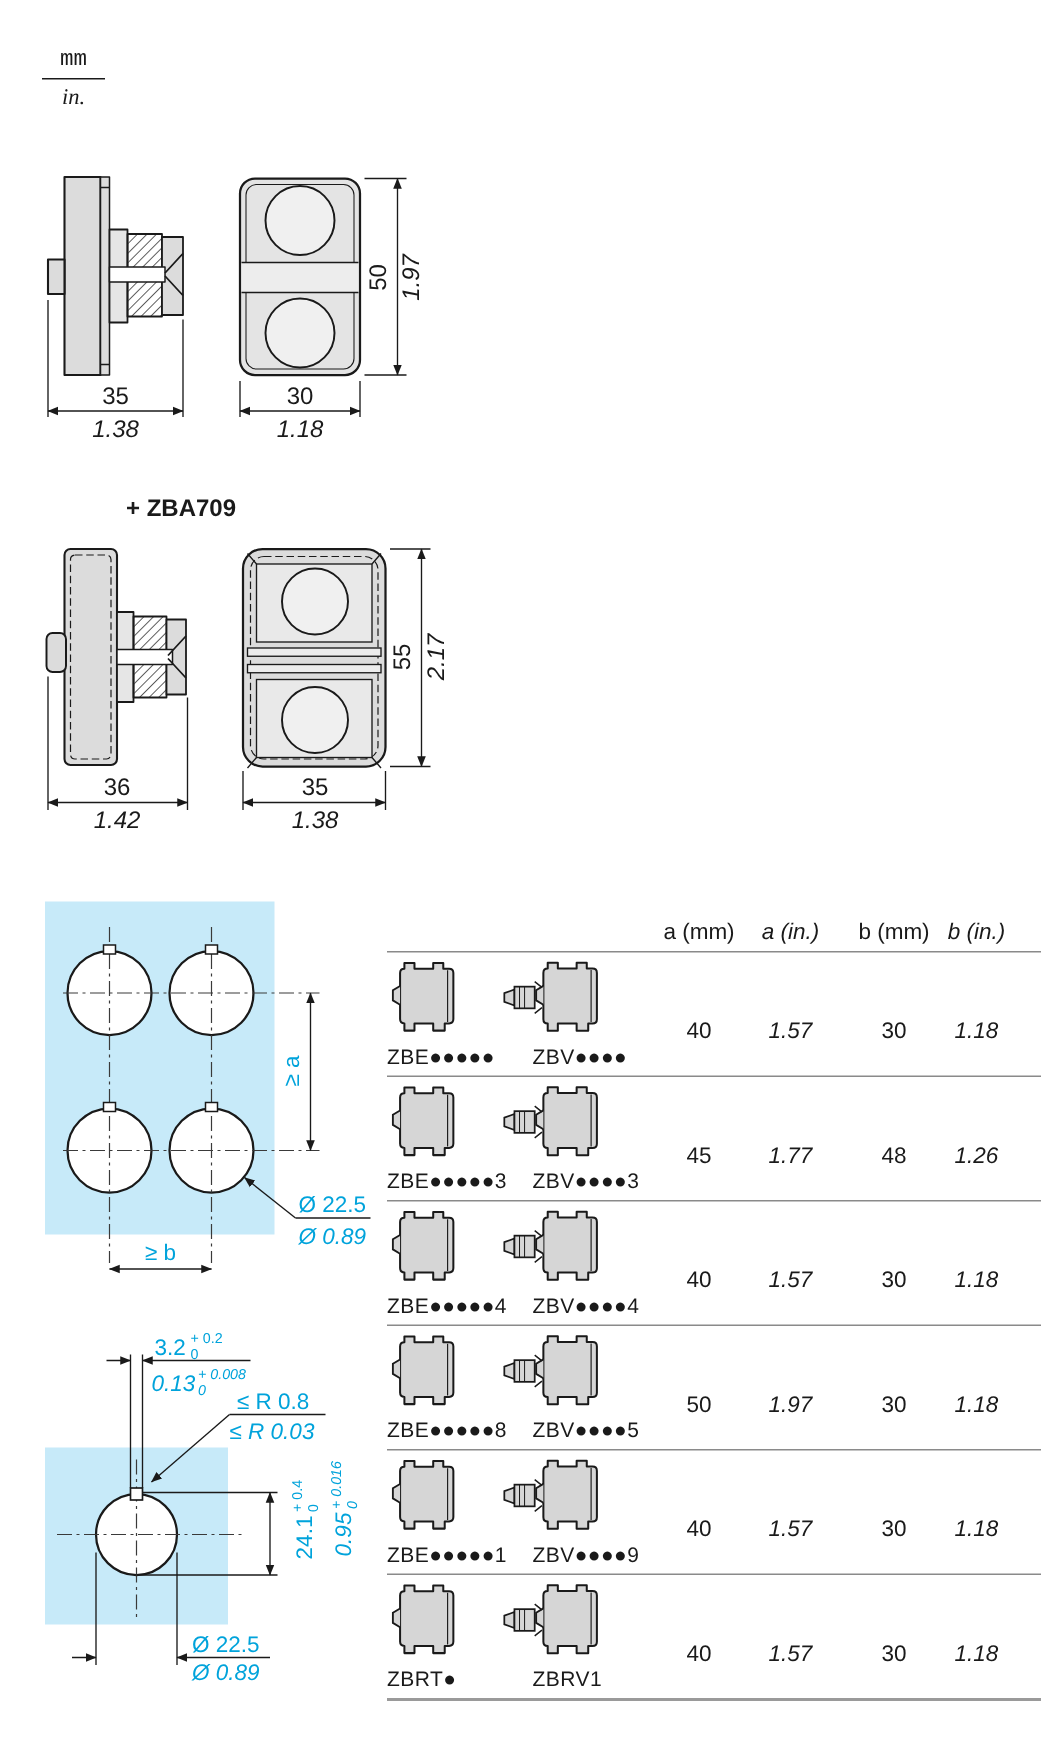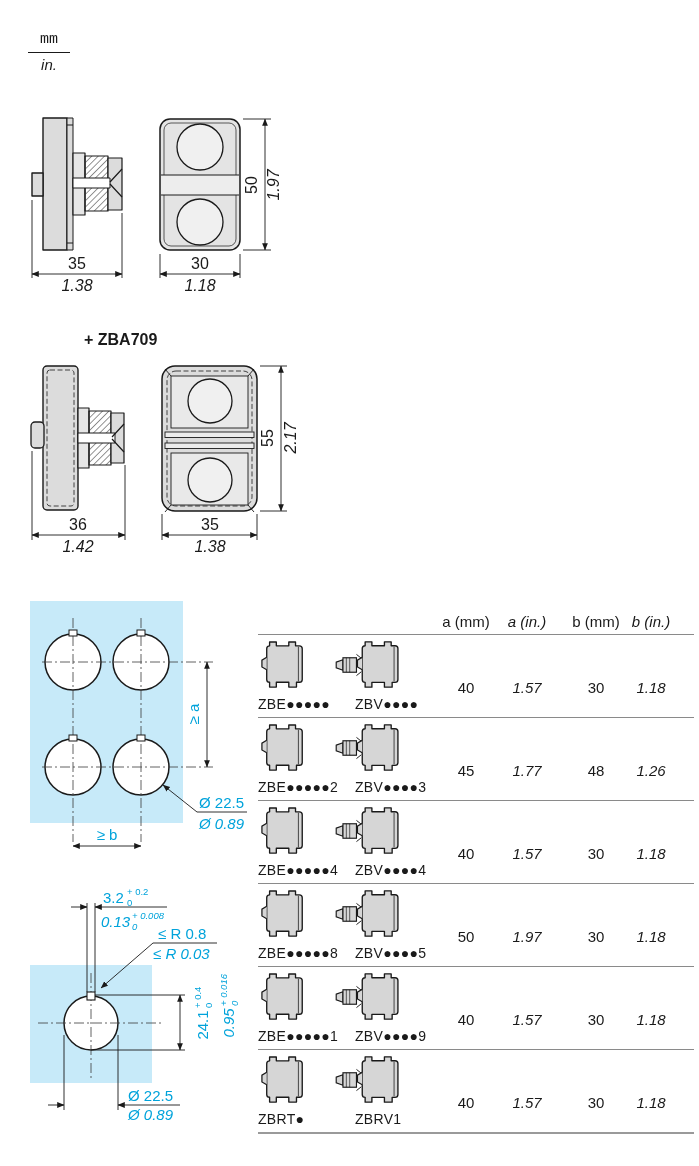--- a/index.html
+++ b/index.html
@@ -6,21 +6,21 @@
   #page{position:relative;width:699px;height:1166px;background:#ffffff;overflow:hidden;
         font-family:"Liberation Sans", sans-serif;color:#1a1a1a;}
   .abs{position:absolute;}
   svg text{font-family:"Liberation Sans", sans-serif;fill:#1a1a1a;}
   svg text.it{font-style:italic;}
   svg text.cy{fill:#00A3DB;}
   .defsvg{position:absolute;width:0;height:0;overflow:hidden;}
   
   .unit{left:28px;top:30px;width:42px;text-align:center;font-size:15px;line-height:1.35;}
   .unit .mm{display:block;border-bottom:1.5px solid #1a1a1a;padding:0 2px 2px 2px;font-family:Liberation Mono, monospace;}
-  .unit .in{display:block;font-style:italic;padding-top:2px;}
+  .unit .in{display:block;font-style:italic;padding-top:2px;font-family:Liberation Serif, serif;}
   
   .zba{left:84px;top:331px;font-size:16px;font-weight:bold;}
   
   .dtable{left:258px;top:608px;width:436px;}
   .thead{position:relative;height:26px;border-bottom:1px solid #8a8a8a;}
   .hcol{position:absolute;bottom:4px;width:64px;text-align:center;font-size:15px;}
   .cc1{left:176px;}.cc2{left:237px;}.cc3{left:306px;text-align:center;}.cc4{left:361px;}
   .it{font-style:italic;}
   .trow{position:relative;height:82px;border-bottom:1px solid #8a8a8a;}
   .trow.last{border-bottom:2px solid #9a9a9a;}
@@ -253,21 +253,21 @@
       <span class="val cc4 it">1.18</span>
     </div>
 
     <div class="trow">
       <svg class="pimg p1" viewBox="0 0 50 56">
           <use href="#g-blk"></use>
         </svg>
       <svg class="pimg p2" viewBox="0 0 72 56">
           <use href="#g-blkv"></use>
         </svg>
-      <span class="plabel l1">ZBE●●●●●2</span>
+      <span class="plabel l1">ZBE●●●●●3</span>
       <span class="plabel l2">ZBV●●●●3</span>
       <span class="val cc1">45</span>
       <span class="val cc2 it">1.77</span>
       <span class="val cc3">48</span>
       <span class="val cc4 it">1.26</span>
     </div>
 
     <div class="trow">
       <svg class="pimg p1" viewBox="0 0 50 56">
           <use href="#g-blk"></use>

